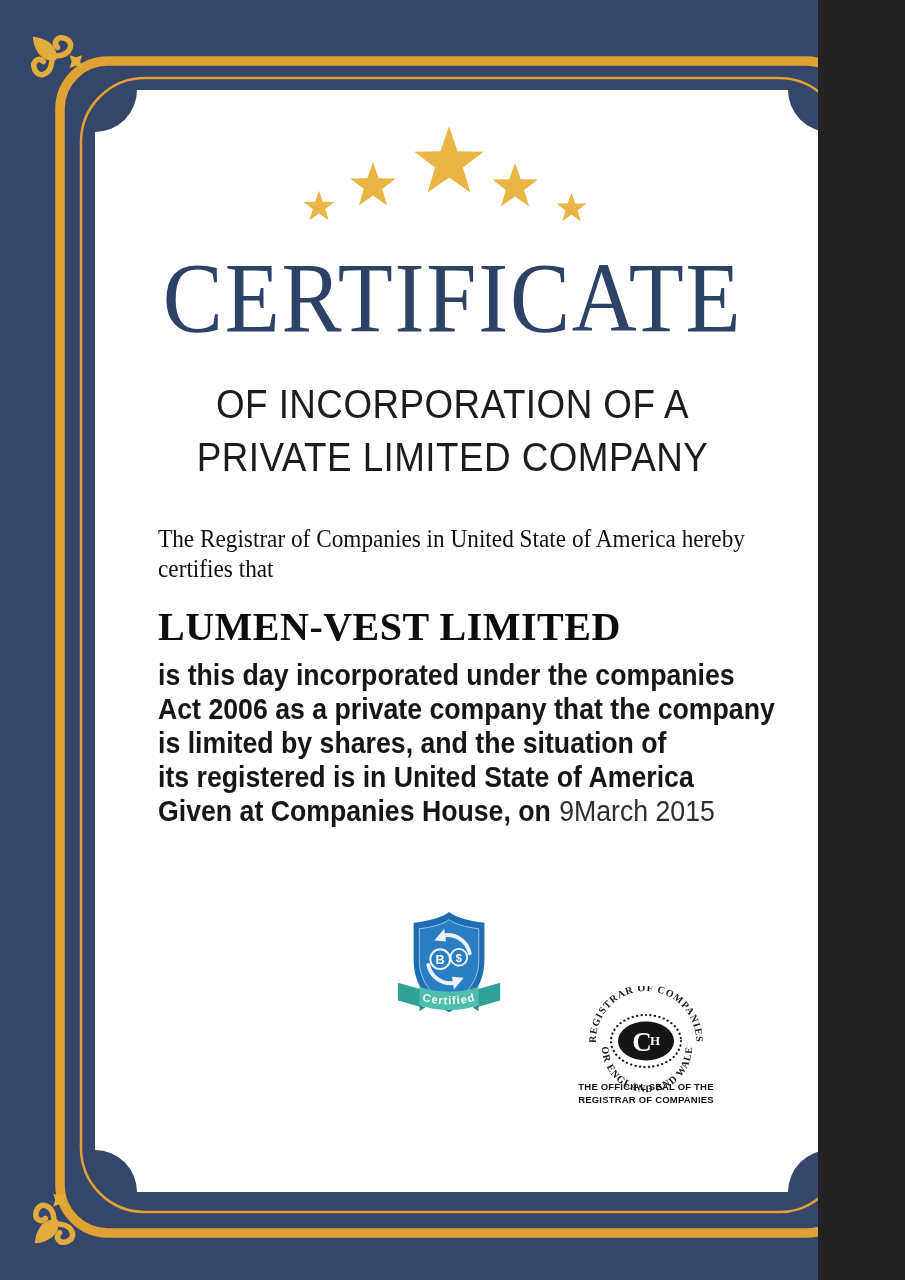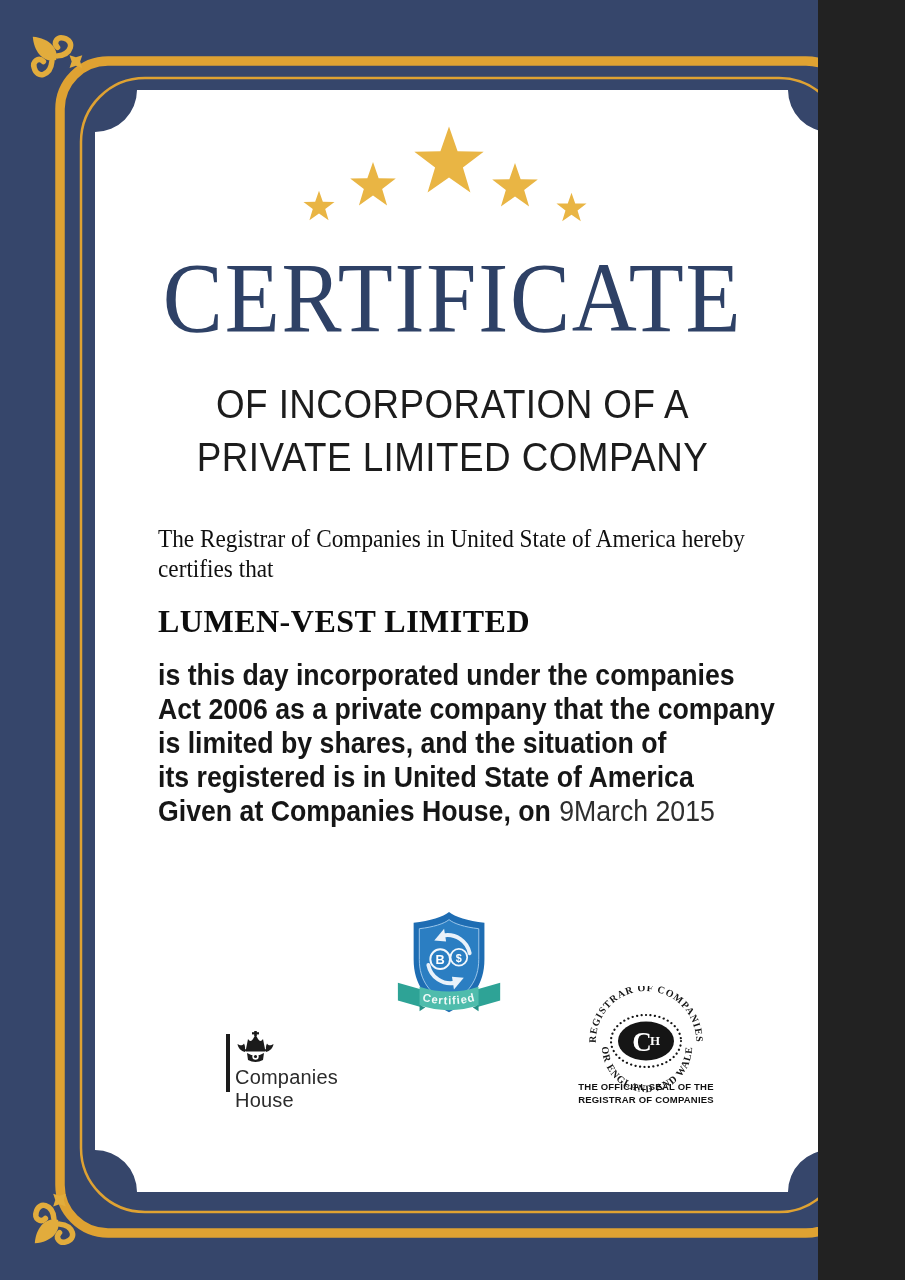--- a/index.html
+++ b/index.html
@@ -12,21 +12,21 @@
          font-family:"Liberation Serif",serif;font-weight:400;
          font-size:100px;line-height:108px;color:#2E4166;letter-spacing:2px;
          transform:scaleX(.9);transform-origin:50% 0;}
   .subtitle{left:0;width:905px;top:378px;text-align:center;color:#1c1c1c;
             font-size:40px;line-height:53px;letter-spacing:.5px;
             transform:scaleX(.92);transform-origin:50% 0;}
   .registrar{left:158px;top:524px;width:680px;color:#101010;
              font-family:"Liberation Serif",serif;font-size:25px;line-height:30px;
              transform:scaleX(.93);transform-origin:0 0;white-space:nowrap;}
   .company{left:158px;top:603px;color:#0d0d0d;font-family:"Liberation Serif",serif;
-           font-weight:700;font-size:32px;letter-spacing:.5px;white-space:nowrap;}
+           font-weight:700;font-size:40px;letter-spacing:.5px;white-space:nowrap;}
   .bodytext{left:158px;top:658px;color:#161616;font-weight:700;
             font-size:29px;line-height:34px;white-space:nowrap;
             transform:scaleX(.92);transform-origin:0 0;}
   .date{font-weight:400;color:#2e2e2e;margin-left:9px;}
   .badge{left:392px;top:908px;width:118px;height:118px;}
   .ch-logo{left:226px;top:1030px;width:170px;height:66px;}
   .ch-bar{position:absolute;left:0;top:4px;width:4px;height:58px;background:#1b1b1b;}
   .ch-crest{position:absolute;left:11px;top:1px;}
   .ch-label{position:absolute;left:9px;top:36px;font-size:20px;color:#2b2b2b;letter-spacing:.2px;}
   .seal{left:572px;top:986px;width:150px;height:128px;}
@@ -104,37 +104,20 @@
     <text x="68" y="54.5" font-size="11" font-weight="bold" fill="#FFFFFF" text-anchor="middle" font-family="Liberation Sans, sans-serif">$</text>
     <path d="M28,80 Q58,90 88,80 L88,99 Q58,109 28,99 Z" fill="#4FBCAC"></path>
     <path d="M28,99 L34,101 L28,105 Z" fill="#259085"></path>
     <path d="M88,99 L82,101 L88,105 Z" fill="#259085"></path>
     <path id="ribbonArc" d="M30,94 Q58,102 86,94" fill="none"></path>
     <text font-size="11.5" font-weight="bold" fill="#F0FAF8" letter-spacing="1" font-family="Liberation Sans, sans-serif">
       <textPath href="#ribbonArc" startOffset="50%" text-anchor="middle">Certified</textPath>
     </text>
   </svg>
 
-  <div class="abs ch-logo">
-    <div class="ch-bar"></div>
-    <svg class="ch-crest" width="38" height="34" viewBox="0 0 38 34">
-      <g fill="#1b1b1b">
-        <rect x="17.2" y="0" width="2.6" height="5"></rect>
-        <rect x="15" y="1.2" width="7" height="2.2"></rect>
-        <path d="M9,18 L11,8 Q13.5,12 16,8 L18.5,3.5 L21,8 Q23.5,12 26,8 L28,18 Z"></path>
-        <rect x="8" y="18" width="21" height="2.6" rx="1"></rect>
-        <path d="M8,21 C4,20 1,17 0.5,13 C3.5,15 6,14.5 7,12.5 C8.5,15 8,18 8,21 Z"></path>
-        <path d="M29,21 C33,20 36,17 36.5,13 C33.5,15 31,14.5 30,12.5 C28.5,15 29,18 29,21 Z"></path>
-        <path d="M10,22 Q18.5,27 27,22 L26,29 Q18.5,33 11,29 Z"></path>
-        <circle cx="18.5" cy="25.5" r="3.2" fill="#fff"></circle>
-        <circle cx="18.5" cy="25.5" r="1.6"></circle>
-      </g>
-    </svg>
-    <div class="ch-label">Companies House</div>
-  </div>
 
   <svg class="abs seal" viewBox="0 0 150 128">
     <path id="sealArcTop" d="M24,55 A50,50 0 0 1 124,55" fill="none"></path>
     <path id="sealArcBot" d="M30,61 A45,45 0 0 0 120,61" fill="none"></path>
     <text font-size="10" font-weight="bold" letter-spacing="1" fill="#151515" font-family="Liberation Serif, serif">
       <textPath href="#sealArcTop" startOffset="50%" text-anchor="middle">REGISTRAR OF COMPANIES</textPath>
     </text>
     <text font-size="10" font-weight="bold" letter-spacing="1" fill="#151515" font-family="Liberation Serif, serif">
       <textPath href="#sealArcBot" startOffset="50%" text-anchor="middle">FOR ENGLAND AND WALES</textPath>
     </text>

